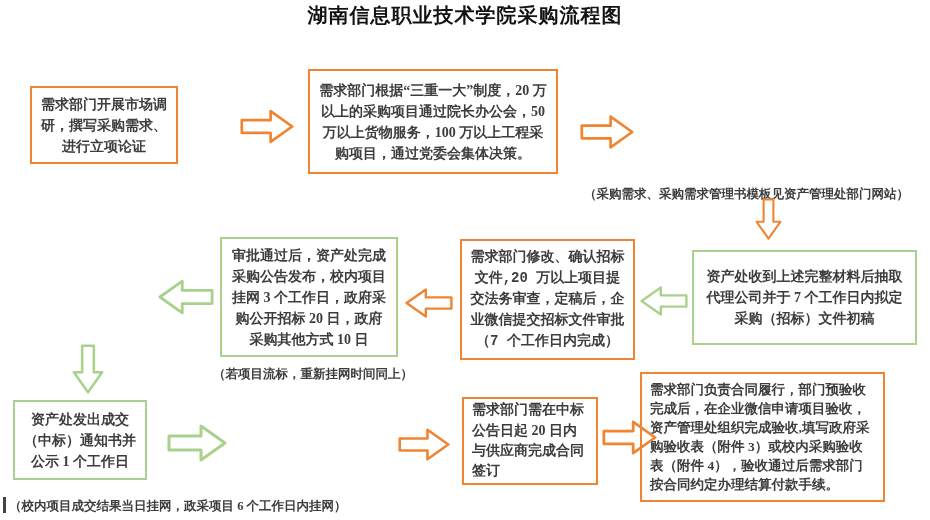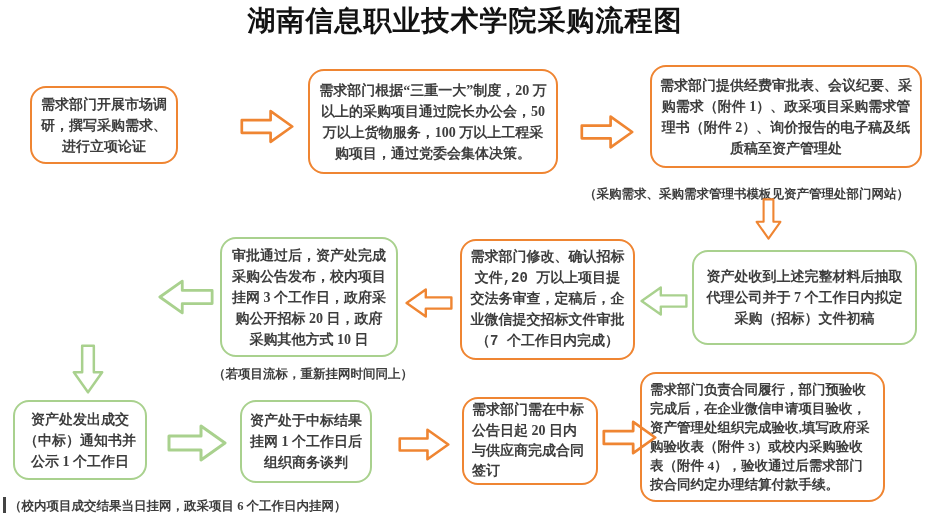--- a/index.html
+++ b/index.html
@@ -7,24 +7,24 @@
     --green:#A9D18E;
     --text:#3D3D3D;
   }
   html,body{margin:0;padding:0;background:#ffffff;}
   .canvas{
     position:relative;width:930px;height:520px;background:#ffffff;overflow:hidden;
     font-family:"Liberation Serif","DejaVu Serif",serif;
   }
   .page-title{
     position:absolute;left:0;top:2px;width:100%;text-align:center;
-    font-size:28px;font-weight:bold;color:#121212;letter-spacing:1px;margin:0;
+    font-size:20px;font-weight:bold;color:#121212;letter-spacing:1px;margin:0;
   }
   .box{
-    position:absolute;border:2px solid var(--orange);border-radius:16px;
+    position:absolute;border:2px solid var(--orange);border-radius:0;
     display:flex;align-items:center;justify-content:center;
     padding:4px 8px;box-sizing:border-box;
     font-size:14px;font-weight:bold;color:var(--text);
     line-height:1.5;text-align:center;
   }
   .b-green{border-color:var(--green);}
   .t-left{text-align:left;}
   .note{
     position:absolute;font-size:12.5px;font-weight:bold;color:var(--text);
     white-space:nowrap;
@@ -72,39 +72,33 @@
 <div class="canvas">
 
   <h1 class="page-title">湖南信息职业技术学院采购流程图</h1>
 
   <div class="box p-r1b1">
     <span>需求部门开展市场调研，撰写采购需求、进行立项论证</span>
   </div>
   <div class="box p-r1b2">
     <span>需求部门根据“三重一大”制度，20 万以上的采购项目通过院长办公会，50 万以上货物服务，100 万以上工程采购项目，通过党委会集体决策。</span>
   </div>
-  <div class="box p-r1b3">
-    <span>需求部门提供经费审批表、会议纪要、采购需求（附件 1）、政采项目采购需求管理书（附件 2）、询价报告的电子稿及纸质稿至资产管理处</span>
-  </div>
 
   <div class="box b-green p-r2b1">
     <span>资产处收到上述完整材料后抽取代理公司并于 7 个工作日内拟定采购（招标）文件初稿</span>
   </div>
   <div class="box p-r2b2">
     <span>需求部门修改、确认招标文件,20 万以上项目提交法务审查，定稿后，企业微信提交招标文件审批（7 个工作日内完成）</span>
   </div>
   <div class="box b-green p-r2b3">
     <span>审批通过后，资产处完成采购公告发布，校内项目挂网 3 个工作日，政府采购公开招标 20 日，政府采购其他方式 10 日</span>
   </div>
 
   <div class="box b-green p-r3b1">
     <span>资产处发出成交（中标）通知书并公示 1 个工作日</span>
-  </div>
-  <div class="box b-green p-r3b2">
-    <span>资产处于中标结果挂网 1 个工作日后组织商务谈判</span>
   </div>
   <div class="box p-r3b3 t-left">
     <span>需求部门需在中标公告日起 20 日内与供应商完成合同签订</span>
   </div>
   <div class="box p-r3b4 t-left">
     <span>需求部门负责合同履行，部门预验收完成后，在企业微信申请项目验收，资产管理处组织完成验收,填写政府采购验收表（附件 3）或校内采购验收表（附件 4），验收通过后需求部门按合同约定办理结算付款手续。</span>
   </div>
 
   <div class="note p-note1">（采购需求、采购需求管理书模板见资产管理处部门网站）</div>
   <div class="note p-note2">（若项目流标，重新挂网时间同上）</div>

